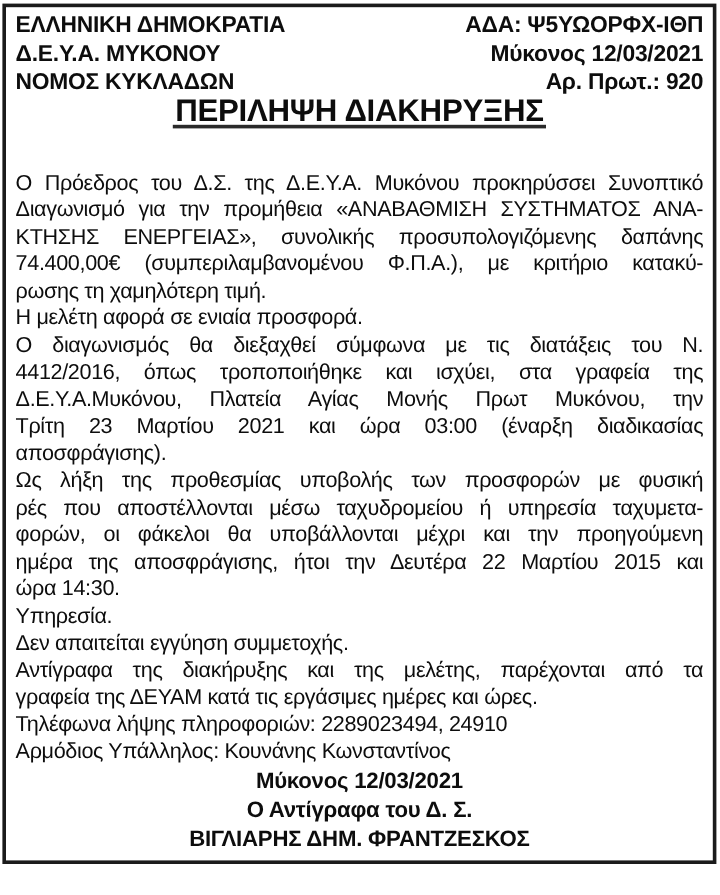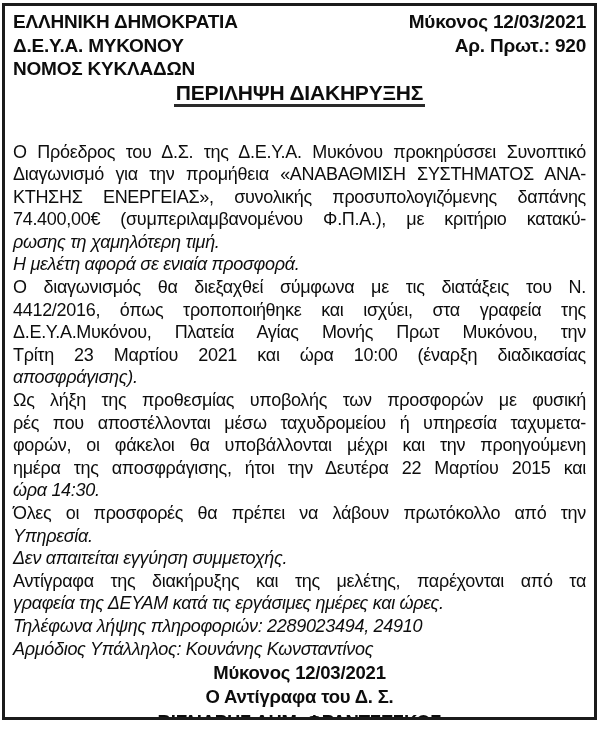--- a/index.html
+++ b/index.html
@@ -40,40 +40,39 @@
   }
   .h-left { text-align: left; }
   .h-right { text-align: right; }
   .title-row {
     text-align: center;
     margin: 1px 0 2px 0;
   }
   .title-text {
     display: inline-block;
     font-weight: bold;
-    font-size: 21px;
+    font-size: 26px;
     line-height: 21px;
     letter-spacing: -0.2px;
     border-bottom: 3px solid #2a2a2a;
     padding: 0 2px 1px 2px;
   }
   .body-text {
     font-size: 18px;
     line-height: 22.6px;
     letter-spacing: -0.3px;
     margin-top: 34px;
   }
   .para { margin: 0; }
   .line {
     text-align: justify;
     text-align-last: justify;
   }
   .line.final {
     text-align-last: left;
-    font-style: italic;
   }
   .signature {
     margin-top: 1px;
     text-align: center;
     font-weight: bold;
     font-size: 18.5px;
     line-height: 24.2px;
     letter-spacing: -0.2px;
   }
 </style>
@@ -82,20 +81,21 @@
 
 <div class="page">
   <div class="doc">
     <div class="header">
       <div class="h-left" id="header-left">
           <div class="hline">ΕΛΛΗΝΙΚΗ ΔΗΜΟΚΡΑΤΙΑ</div>
           <div class="hline">Δ.Ε.Υ.Α. ΜΥΚΟΝΟΥ</div>
           <div class="hline">ΝΟΜΟΣ ΚΥΚΛΑΔΩΝ</div>
         </div>
       <div class="h-right" id="header-right">
+          <div class="hline">ΑΔΑ: Ψ5ΥΩΟΡΦΧ-ΙΘΠ</div>
           <div class="hline">Μύκονος 12/03/2021</div>
           <div class="hline">Αρ. Πρωτ.: 920</div>
         </div>
     </div>
     <div class="title-row">
       <span class="title-text">ΠΕΡΙΛΗΨΗ ΔΙΑΚΗΡΥΞΗΣ</span>
     </div>
     <div class="body-text" id="body-paragraphs">
         <div class="para">
           <div class="line">Ο Πρόεδρος του Δ.Σ. της Δ.Ε.Υ.Α. Μυκόνου προκηρύσσει Συνοπτικό</div>
@@ -104,32 +104,31 @@
           <div class="line">74.400,00€ (συμπεριλαμβανομένου Φ.Π.Α.), με κριτήριο κατακύ-</div>
           <div class="line final">ρωσης τη χαμηλότερη τιμή.</div>
         </div>
         <div class="para">
           <div class="line final">Η μελέτη αφορά σε ενιαία προσφορά.</div>
         </div>
         <div class="para">
           <div class="line">Ο διαγωνισμός θα διεξαχθεί σύμφωνα με τις διατάξεις του Ν.</div>
           <div class="line">4412/2016, όπως τροποποιήθηκε και ισχύει, στα γραφεία της</div>
           <div class="line">Δ.Ε.Υ.Α.Μυκόνου, Πλατεία Αγίας Μονής Πρωτ Μυκόνου, την</div>
-          <div class="line">Τρίτη 23 Μαρτίου 2021 και ώρα 10:00 (έναρξη διαδικασίας</div>
+          <div class="line">Τρίτη 23 Μαρτίου 2021 και ώρα 03:00 (έναρξη διαδικασίας</div>
           <div class="line final">αποσφράγισης).</div>
         </div>
         <div class="para">
           <div class="line">Ως λήξη της προθεσμίας υποβολής των προσφορών με φυσική</div>
           <div class="line">ρές που αποστέλλονται μέσω ταχυδρομείου ή υπηρεσία ταχυμετα-</div>
           <div class="line">φορών, οι φάκελοι θα υποβάλλονται μέχρι και την προηγούμενη</div>
           <div class="line">ημέρα της αποσφράγισης, ήτοι την Δευτέρα 22 Μαρτίου 2015 και</div>
           <div class="line final">ώρα 14:30.</div>
         </div>
         <div class="para">
-          <div class="line">Όλες οι προσφορές θα πρέπει να λάβουν πρωτόκολλο από την</div>
           <div class="line final">Υπηρεσία.</div>
         </div>
         <div class="para">
           <div class="line final">Δεν απαιτείται εγγύηση συμμετοχής.</div>
         </div>
         <div class="para">
           <div class="line">Αντίγραφα της διακήρυξης και της μελέτης, παρέχονται από τα</div>
           <div class="line final">γραφεία της ΔΕΥΑΜ κατά τις εργάσιμες ημέρες και ώρες.</div>
         </div>
         <div class="para">

